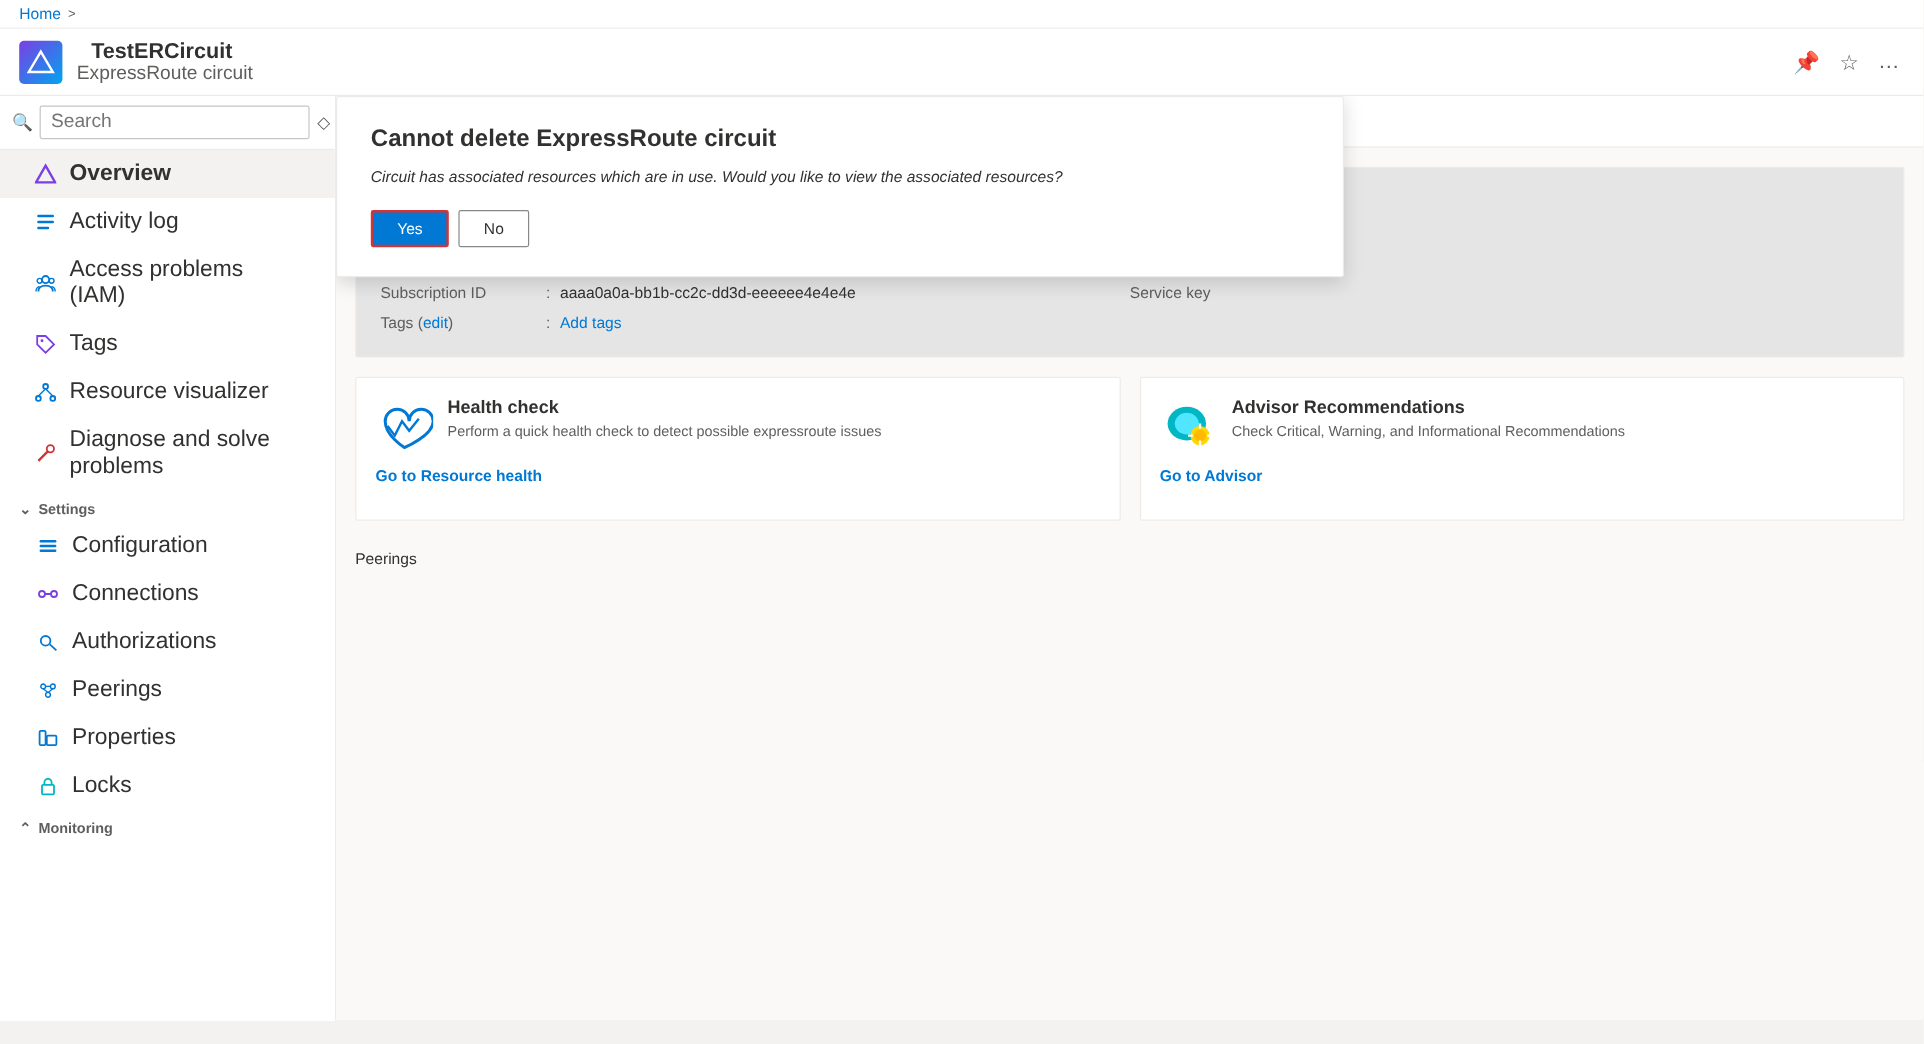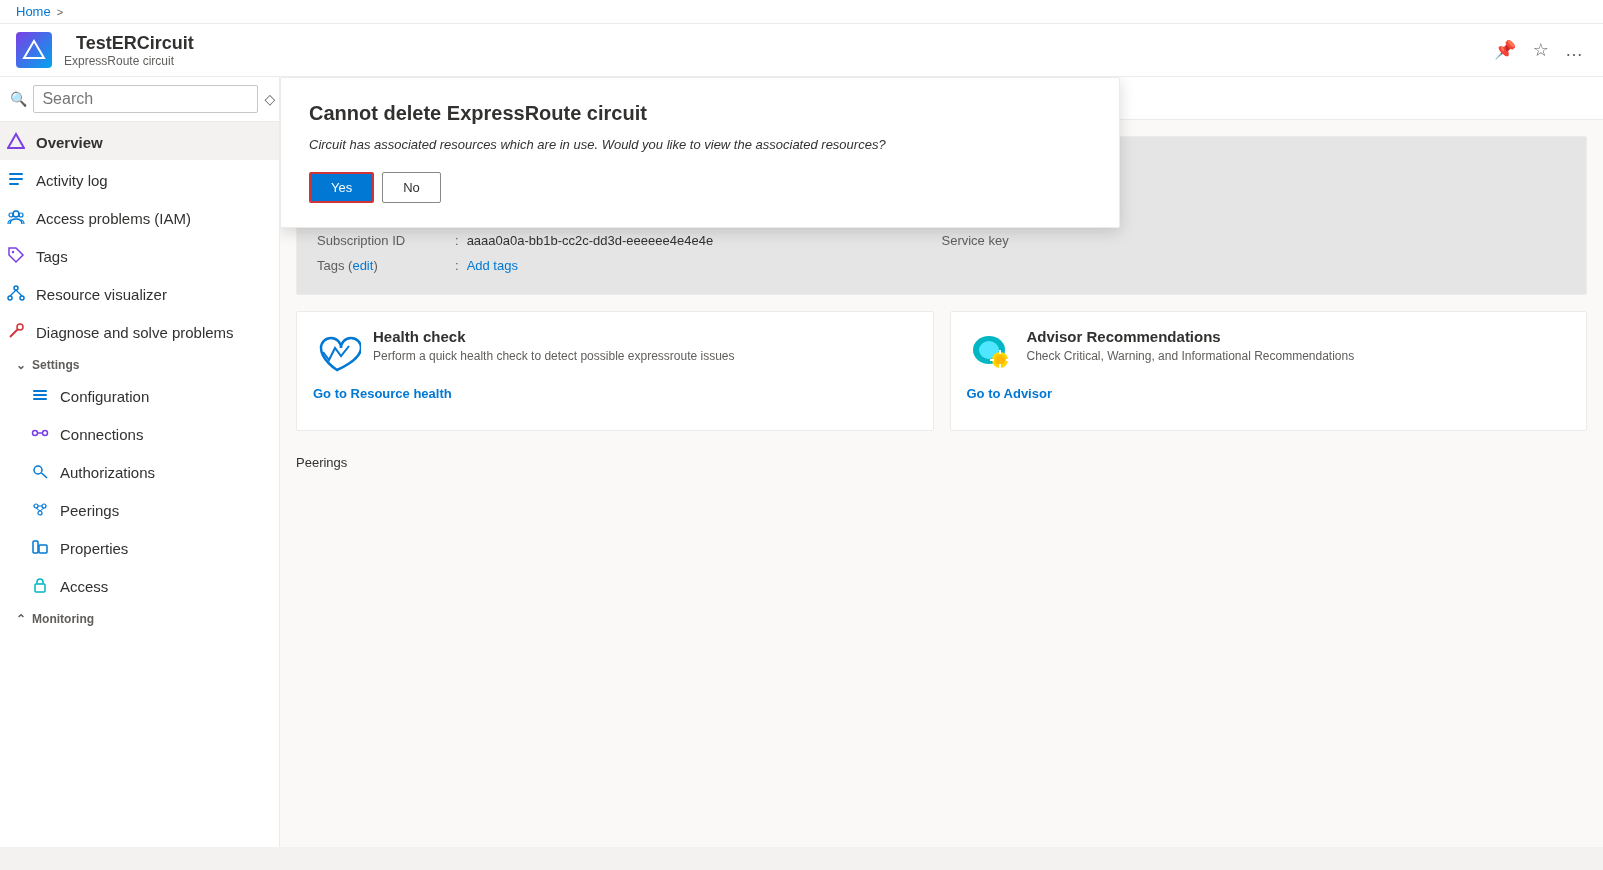--- a/index.html
+++ b/index.html
@@ -23,21 +23,21 @@
       border-bottom: 1px solid #edebe9;
     }
     .resource-icon {
       width: 36px; height: 36px;
       background: linear-gradient(135deg, #7b3fe4, #00a4ef);
       border-radius: 4px;
       display: flex; align-items: center; justify-content: center;
     }
     .resource-icon svg { width: 24px; height: 24px; }
     .resource-title { font-size: 18px; font-weight: 600; color: #323130; margin-left: 12px; }
-    .resource-subtitle { font-size: 12px; color: #605e5c; }
+    .resource-subtitle { font-size: 16px; color: #605e5c; }
     .header-actions { display: flex; align-items: center; gap: 8px; margin-left: auto; }
     .icon-btn {
       background: none; border: none; cursor: pointer; color: #605e5c; font-size: 18px; padding: 2px 4px;
     }
 
     .layout { display: flex; height: calc(100vh - 100px); }
 
     .sidebar {
       width: 280px; min-width: 280px;
       background: #fff;
@@ -53,24 +53,24 @@
     }
     .search-bar input {
       border: 1px solid #c8c6c4; border-radius: 2px;
       padding: 4px 8px; font-size: 16px; flex: 1; outline: none;
     }
     .search-bar .search-icon { color: #605e5c; font-size: 14px; }
     .search-extras { display: flex; gap: 4px; }
     .search-extras button { background: none; border: none; cursor: pointer; color: #605e5c; font-size: 14px; }
 
     .nav-item {
-      display: flex; align-items: flex-end; gap: 10px;
-      padding: 9px 6px;
+      display: flex; align-items: center; gap: 10px;
+      padding: 9px 28px;
       cursor: pointer;
-      font-size: 15px; color: #323130;
+      font-size: 19px; color: #323130;
     }
     .nav-item.active { background: #f3f2f1; font-weight: 600; }
     .nav-item .nav-icon { width: 20px; height: 20px; display: flex; align-items: center; justify-content: center; flex-shrink: 0; }
     .nav-section { padding: 8px 16px 4px; font-size: 12px; font-weight: 600; color: #605e5c; cursor: pointer; display: flex; align-items: center; gap: 6px; }
     .nav-item-sub { padding-left: 30px; }
 
     .main-content {
       flex: 1; overflow: auto; position: relative; background: #faf9f8;
     }
 
@@ -330,21 +330,21 @@
       <span>Properties</span>
     </div>
 
     <div class="nav-item nav-item-sub">
       <span class="nav-icon">
         <svg width="18" height="18" viewBox="0 0 18 18">
           <rect x="4" y="8" width="10" height="8" rx="1" fill="none" stroke="#00b7c3" stroke-width="1.5"></rect>
           <path d="M6 8V6a3 3 0 016 0v2" fill="none" stroke="#00b7c3" stroke-width="1.5"></path>
         </svg>
       </span>
-      <span>Access</span>
+      <span>Locks</span>
     </div>
 
     <div class="nav-section">
       <span>⌃</span>
       <span>Monitoring</span>
     </div>
   </div>
 
   <div class="main-content">
 

